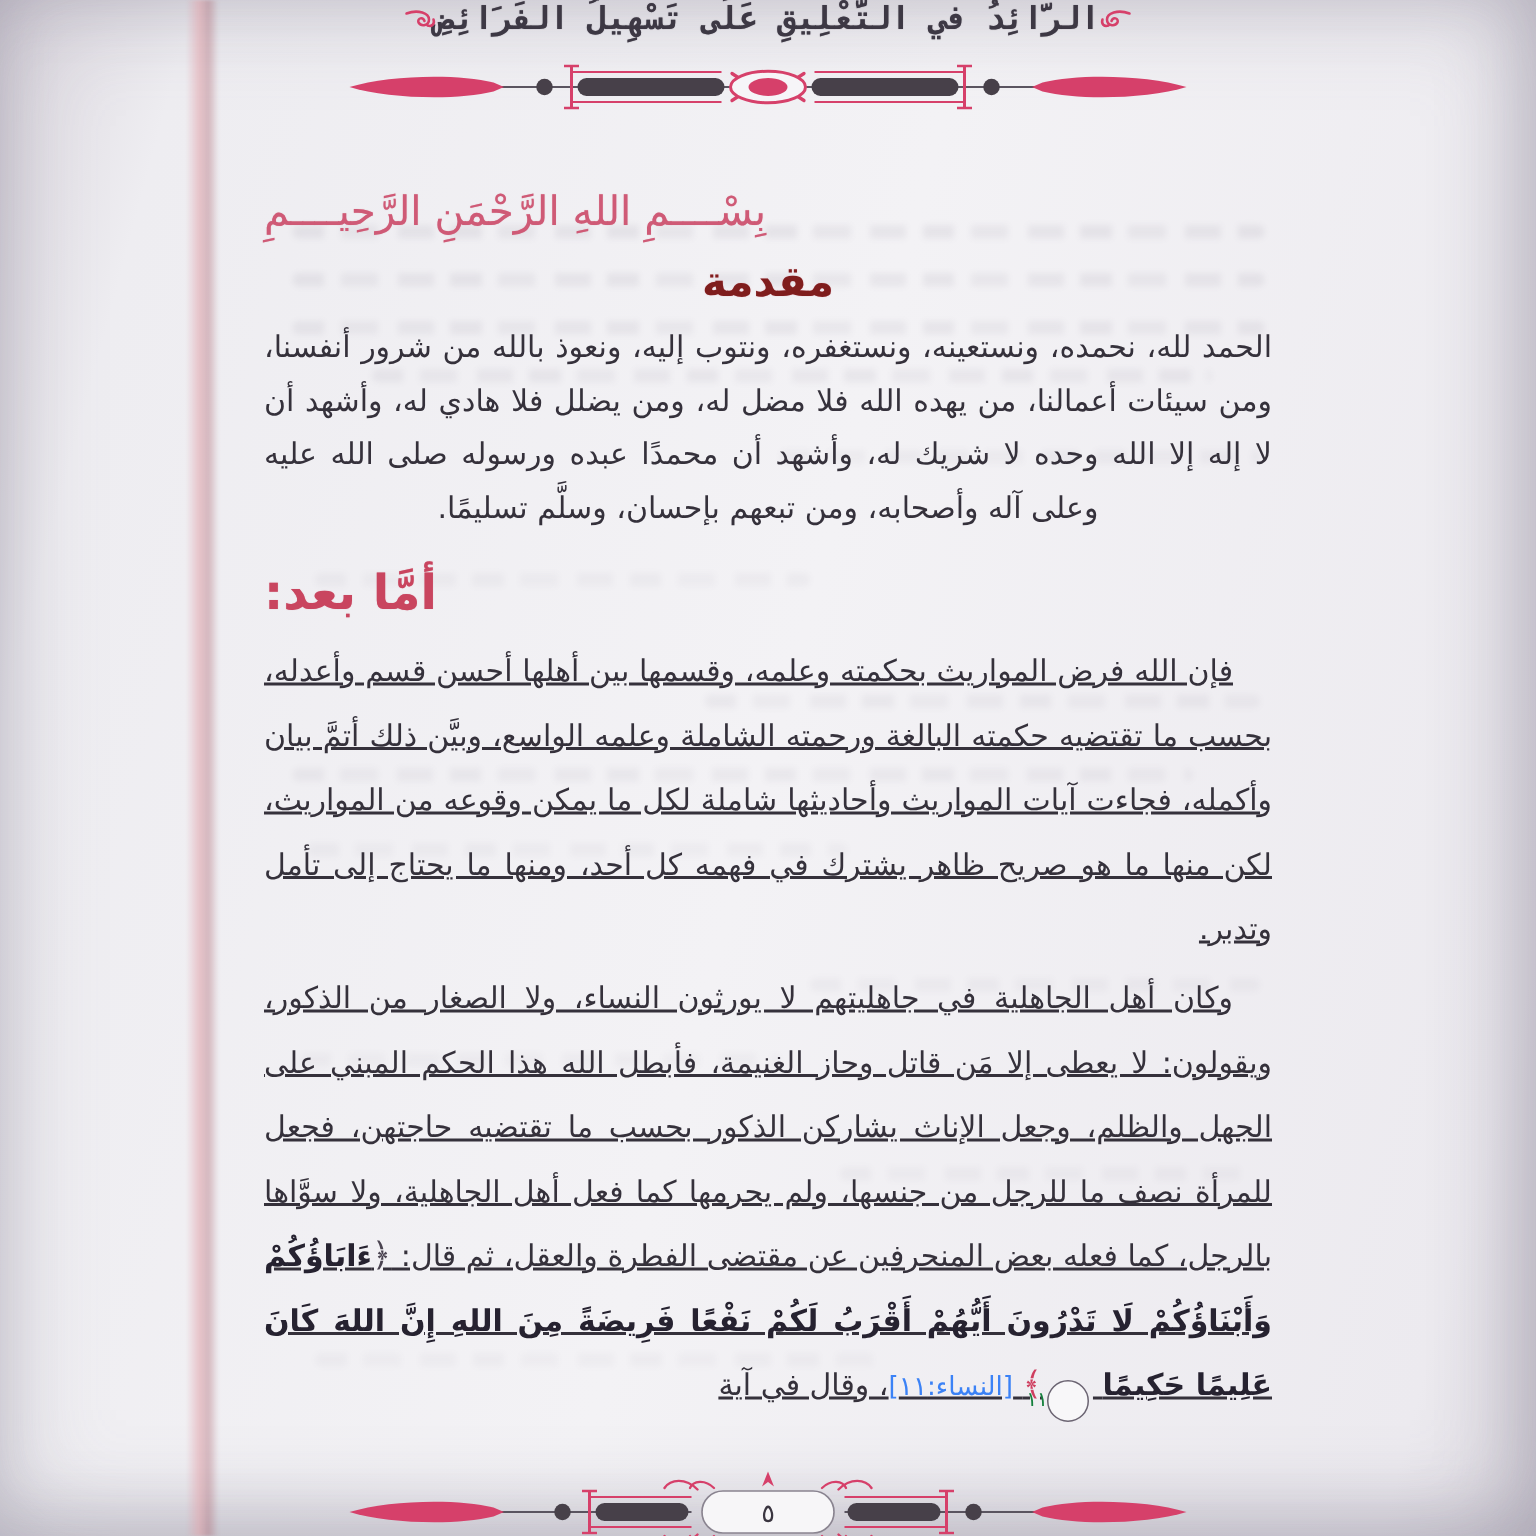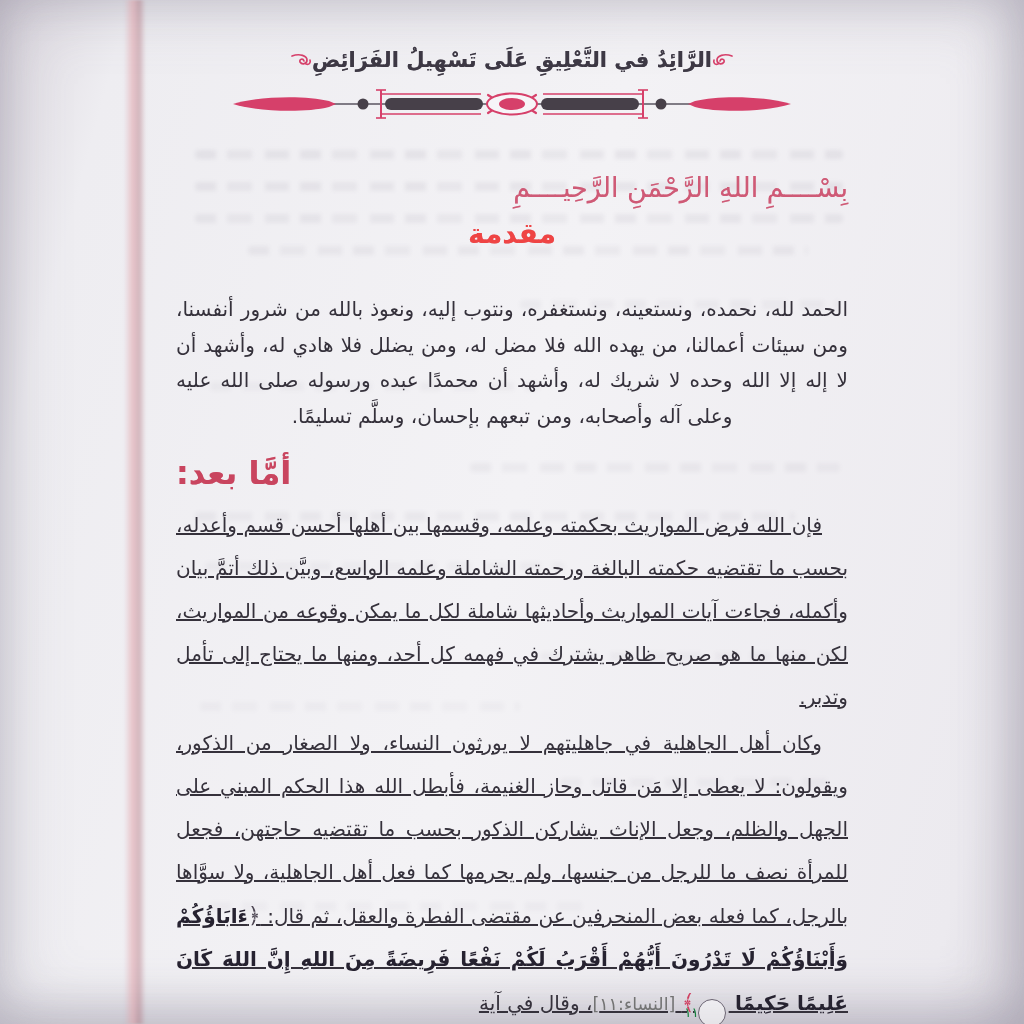--- a/index.html
+++ b/index.html
@@ -8,49 +8,49 @@
     background:linear-gradient(105deg,#ddd9e0 0%,#eeedf1 10%,#f3f2f5 50%,#eceaef 92%,#e2dfe5 100%);
     font-family:"DejaVu Sans",sans-serif;
   }
   .vignette{position:absolute;inset:0;pointer-events:none;
     box-shadow:inset 0 0 70px rgba(118,112,132,.30), inset -26px 0 46px rgba(118,112,132,.14), inset 0 -18px 40px rgba(118,112,132,.18);}
   .book-edge{position:absolute;left:124px;top:0;bottom:0;width:22px;pointer-events:none;filter:blur(1px);
     background:linear-gradient(90deg,rgba(214,140,150,0) 0%,rgba(224,160,168,.55) 40%,rgba(168,96,108,.38) 68%,rgba(243,242,245,0) 100%);}
   .content{position:relative;width:672px;margin:0 auto;direction:rtl;color:#35313b;}
 
   
-  .title-row{display:flex;align-items:center;justify-content:center;padding-top:48px;}
+  .title-row{display:flex;align-items:center;justify-content:center;font-family:Liberation Mono, monospace;}
   .running-title{font-size:21px;font-weight:bold;color:#3d3844;letter-spacing:.5px;
     text-shadow:0 0 .6px rgba(61,56,68,.6);}
   .curl{flex:0 0 auto;}
 
   .divider{display:block;margin:10px auto 0;}
 
-  .basmala{margin-top:46px;text-align:right;font-size:27px;color:#cf5a76;
+  .basmala{margin-top:46px;text-align:left;font-size:27px;color:#cf5a76;
     text-shadow:0 0 .5px rgba(207,90,118,.5);}
-  .section-title{margin:14px 0 0;text-align:center;font-size:28px;font-weight:bold;color:#ef4444;
+  .section-title{margin:14px 0 0;text-align:center;font-size:28px;font-weight:bold;color:#7f1d1d;
     text-shadow:0 0 .6px rgba(210,86,110,.55);}
 
   .para{margin:0;text-align:justify;text-justify:inter-word;font-size:20px;line-height:35.5px;}
-  .para1{margin-top:42px;text-align-last:center;}
+  .para1{margin-top:10px;text-align-last:center;}
   .spread{line-height:43px;text-decoration:underline;}
   .p2{margin-top:12px;text-indent:26px;}
   .p3{margin-top:3px;text-indent:26px;}
 
   .amma{margin-top:20px;text-align:left;font-size:32px;font-weight:bold;color:#c9455f;
     text-shadow:0 0 .5px rgba(201,69,95,.5);}
 
   .vopen,.vclose{font-size:22px;}
   .vopen{color:#4a4350;}
   .vclose{color:#cf3f60;}
   .verse{font-weight:bold;color:#262230;letter-spacing:.3px;}
   .medallion{display:inline-block;width:26px;height:26px;line-height:25px;border:1.6px solid #6b6472;
     border-radius:50%;text-align:center;font-size:13.5px;color:#15803d;vertical-align:-7px;margin:17px 3px;
     background:rgba(255,255,255,.55);}
-  .ref{color:#737373;font-size:17.5px;}
+  .ref{color:#3b82f6;font-size:17.5px;}
 
   .footer-wrap{margin-top:14px;text-align:center;}
 
   
   .ghost{position:absolute;height:9px;border-radius:4px;filter:blur(2px);pointer-events:none;
     background:repeating-linear-gradient(90deg,rgba(104,96,118,.55) 0 21px,transparent 21px 32px,
       rgba(104,96,118,.45) 32px 57px,transparent 57px 70px,rgba(104,96,118,.5) 70px 94px,transparent 94px 105px);}
 </style>
 </head>
 <body>

